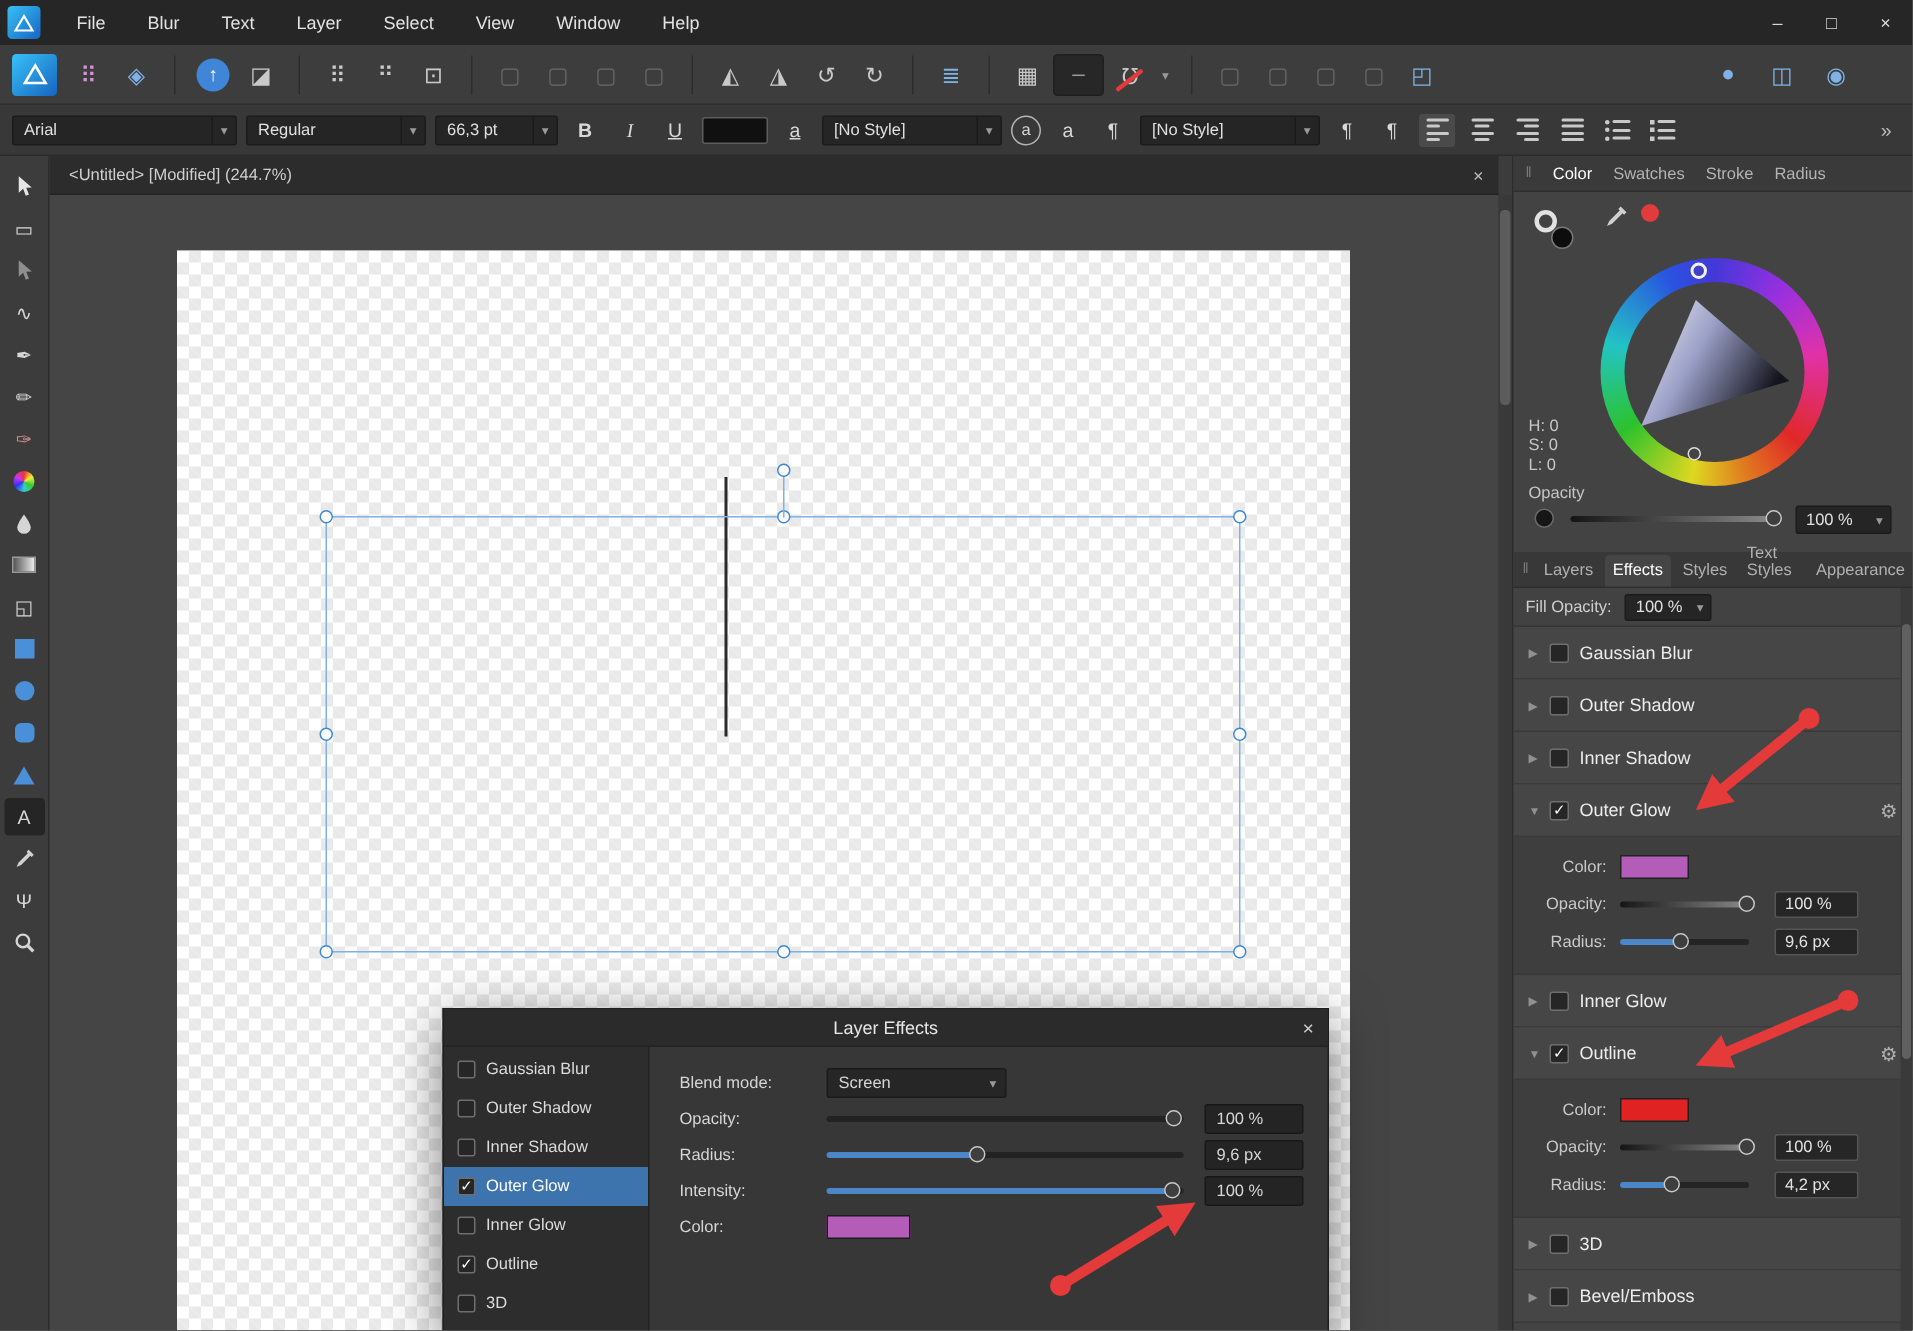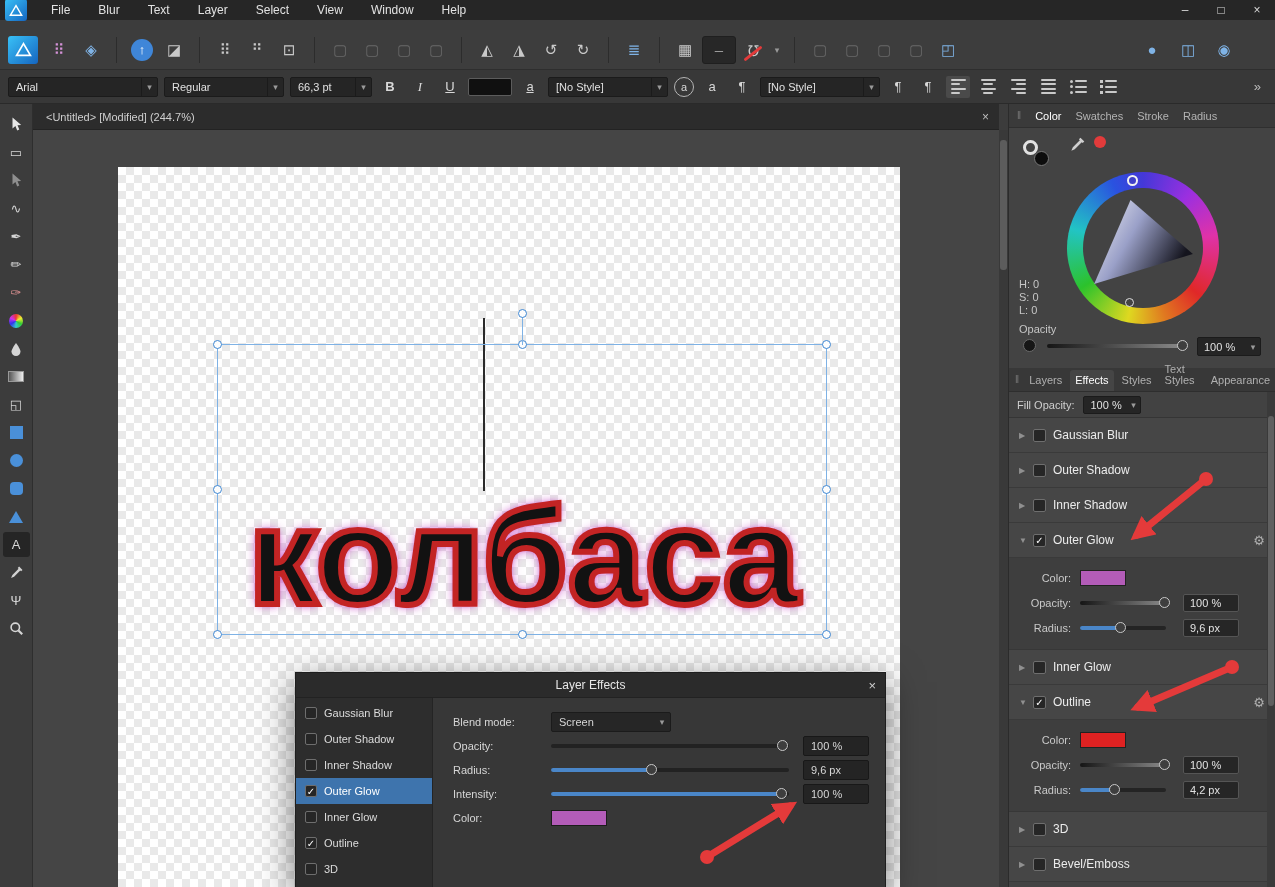--- a/index.html
+++ b/index.html
@@ -1,21 +1,21 @@
 <!DOCTYPE html>
 <html><head>
 <meta charset="utf-8">
 <style>
   *{margin:0;padding:0;box-sizing:border-box}
   html,body{background:#1e1e1e}
   #app{position:relative;width:1275px;height:887px;background:#3c3c3c;overflow:hidden;
        font-family:"Liberation Sans",sans-serif;color:#ddd;font-size:12px;-webkit-user-select:none}
 
   
-  .titlebar{position:absolute;left:0;top:0;width:100%;height:20px;background:#262626;display:flex;align-items:center;z-index:5}
+  .titlebar{position:absolute;left:0;top:0;width:100%;height:30px;background:#262626;display:flex;align-items:center;z-index:5}
   .applogo{width:22px;height:22px;margin:0 10px 0 5px;border-radius:3px;background:linear-gradient(135deg,#39c1f7,#1565c0);
            display:flex;align-items:center;justify-content:center;flex:0 0 auto}
   .menus{display:flex}
   .menu-item{padding:0 14px;font-size:12px;color:#e2e2e2;line-height:30px;cursor:default}
   .win-controls{margin-left:auto;display:flex}
   .win-btn{width:36px;text-align:center;color:#d8d8d8;font-size:12px;line-height:30px}
 
   
   .main-toolbar{position:absolute;left:0;top:30px;width:100%;height:40px;background:#3d3d3d;
                 border-bottom:1px solid #2e2e2e;display:flex;align-items:center;padding:0 8px;gap:2px;z-index:5}
@@ -443,21 +443,20 @@
     </div>
   </div>
 
   <div class="doc-tabbar">
     <span class="doc-title">&lt;Untitled&gt; [Modified] (244.7%)</span>
     <span class="doc-close">×</span>
   </div>
 
   <div class="canvas">
     <div class="artboard"></div>
-    <div class="word w2">колбаса</div>
     <div class="caret"></div>
     <div class="selbox">
       <span class="handle" style="left:-5px;top:-5px"></span>
       <span class="handle" style="left:300px;top:-5px"></span>
       <span class="handle" style="right:-5px;top:-5px"></span>
       <span class="handle" style="left:-5px;top:140px"></span>
       <span class="handle" style="right:-5px;top:140px"></span>
       <span class="handle" style="left:-5px;bottom:-5px"></span>
       <span class="handle" style="left:300px;bottom:-5px"></span>
       <span class="handle" style="right:-5px;bottom:-5px"></span>

